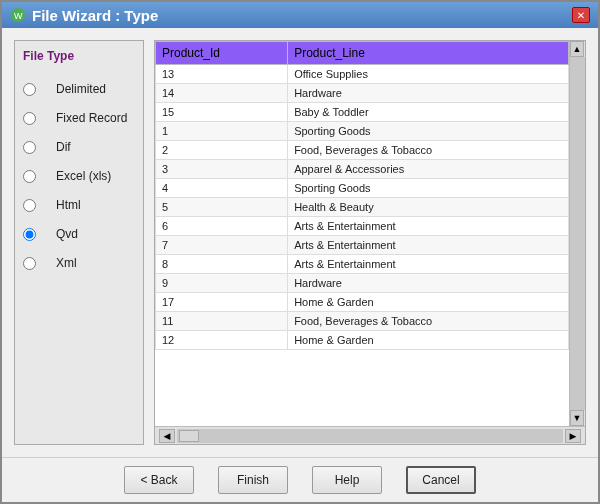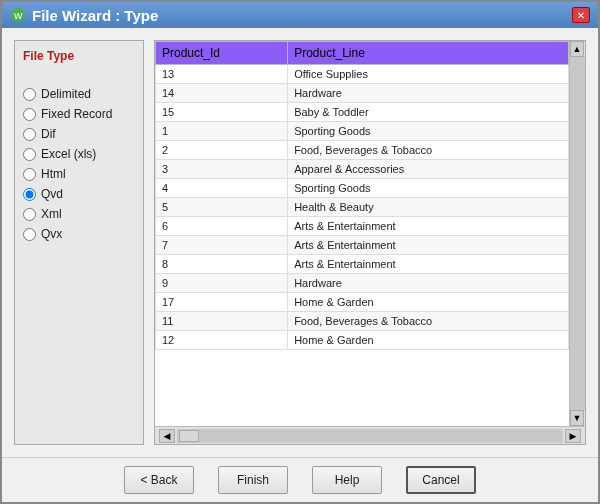--- a/index.html
+++ b/index.html
@@ -67,30 +67,31 @@
       flex-shrink: 0;
       border: 1px solid #aaa;
       background: #e8e8e8;
       padding: 8px;
       display: flex;
       flex-direction: column;
       gap: 2px;
     }
     .sidebar-title {
       font-weight: bold;
-      margin-bottom: 20px;
-      font-size: 12px;
-      color: #b91c1c;
+      margin-bottom: 6px;
+      font-size: 12px;
+      color: #701a75;
     }
     .radio-item {
       display: flex;
       align-items: flex-end;
-      gap: 5px;
+      gap: 20px;
       padding: 2px 0;
       cursor: pointer;
+      margin-top: 9px;
     }
     .radio-item input[type="radio"] {
       margin: 0;
       cursor: pointer;
     }
     .radio-label {
       font-size: 12px;
       color: #222;
     }
     .main-area {
@@ -261,24 +262,20 @@
         <input type="radio" name="filetype" style="">
         <span class="radio-label">Html</span>
       </label>
       <label class="radio-item">
         <input type="radio" name="filetype" checked="" style="">
         <span class="radio-label">Qvd</span>
       </label>
       <label class="radio-item">
         <input type="radio" name="filetype" style="">
         <span class="radio-label">Xml</span>
-      </label>
-      <label class="radio-item">
-        <input type="radio" name="filetype" style="">
-        <span class="radio-label">Qvx</span>
       </label>
     </div>
 
     <div class="main-area">
       <div class="table-and-scroll">
         <div class="table-container">
           <table class="data-table">
             <thead>
               <tr>
                 <th>Product_Id</th>

